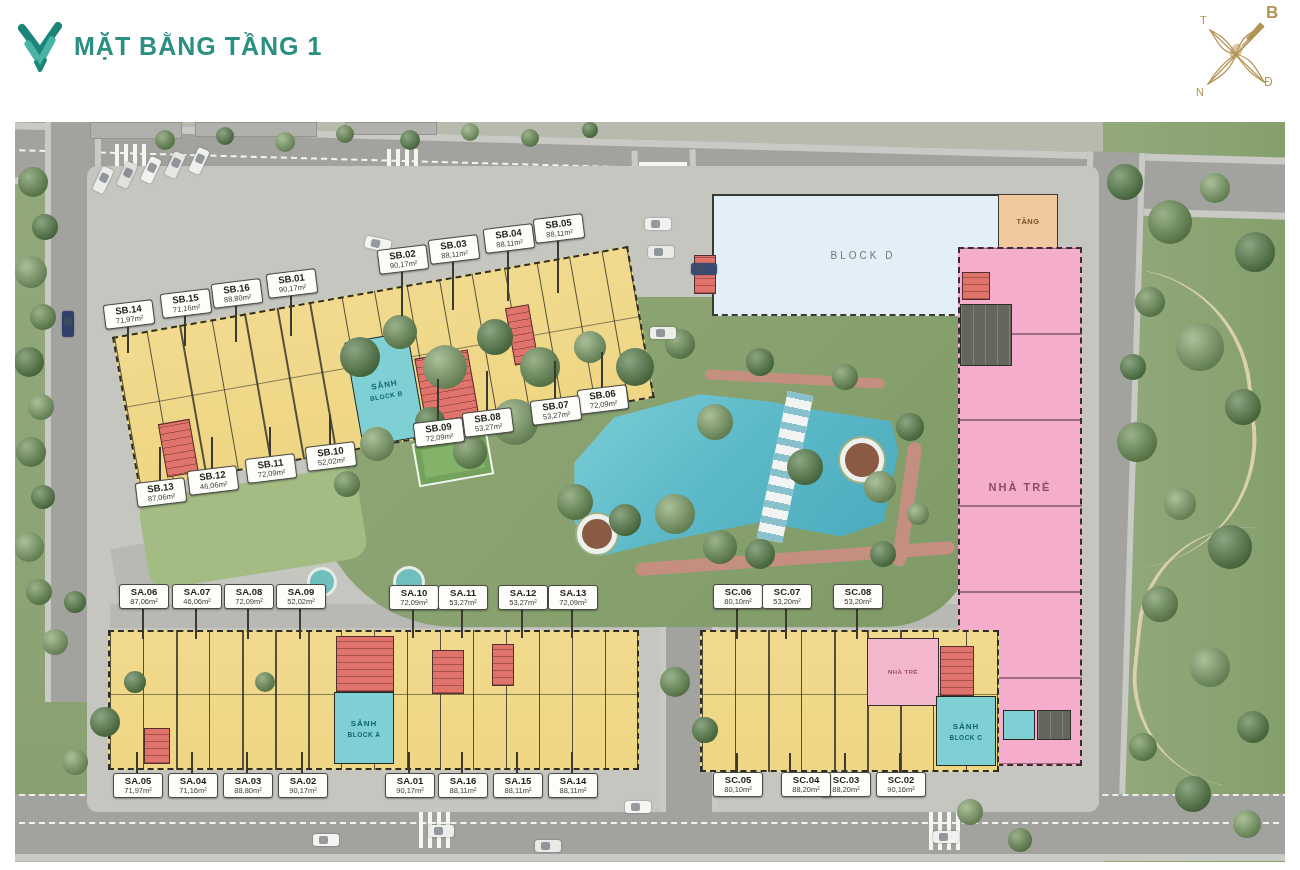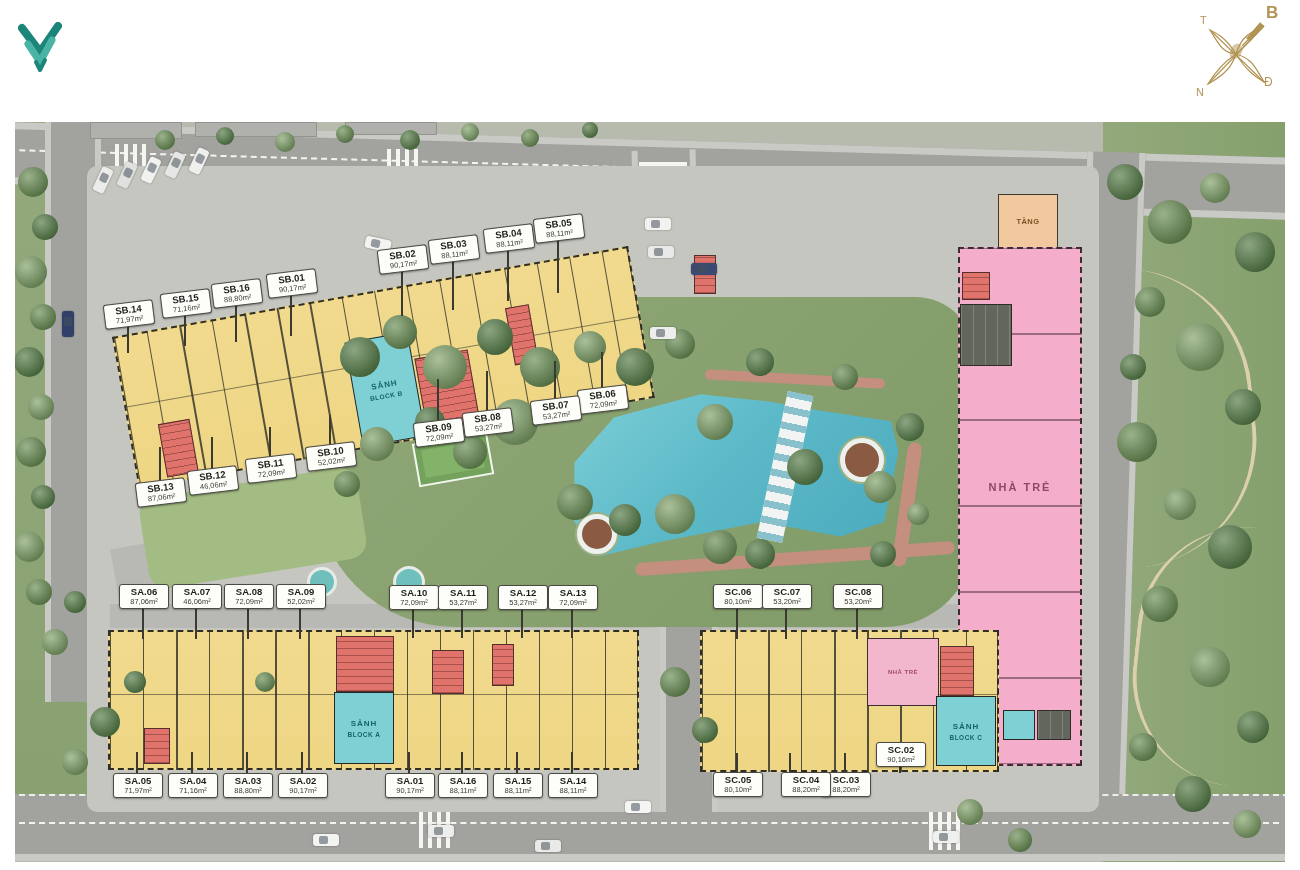--- a/index.html
+++ b/index.html
@@ -79,20 +79,21 @@
 
 <div class="page">
 
   <div class="header">
     <svg class="logo" viewBox="0 0 44 52">
       <path d="M4 6 L22 30 L40 4" fill="none" stroke="#1c8579" stroke-width="8" stroke-linecap="round" stroke-linejoin="round"></path>
       <path d="M10 22 L22 40 L34 18" fill="none" stroke="#49b3a6" stroke-width="7" stroke-linecap="round" stroke-linejoin="round"></path>
       <path d="M18 40 L22 48 L27 38" fill="none" stroke="#1c8579" stroke-width="4" stroke-linecap="round" stroke-linejoin="round"></path>
     </svg>
     <div class="titles">
+      <div class="ptitle">MẶT BẰNG TẦNG 1</div>
     </div>
   </div>
 
   <svg class="compass" viewBox="0 0 110 108">
     <g stroke="#b29455" fill="none" stroke-width="1.2">
       <path d="M30 30 L84 82"></path>
         <path d="M84 26 L28 84"></path>
       <path d="M56 54 C46 38,38 34,30 30 C40 46,42 52,56 54 Z"></path>
       <path d="M56 54 C66 70,74 76,84 82 C74 64,70 58,56 54 Z"></path>
       <path d="M56 54 C68 44,76 34,84 26 C64 34,60 42,56 54 Z"></path>
@@ -147,20 +148,23 @@
     <div class="path" style="left:620px;top:430px;width:320px;height:13px;transform:rotate(-4deg);"></div>
     <div class="path" style="left:885px;top:320px;width:14px;height:125px;transform:rotate(8deg);"></div>
     <div class="path" style="left:690px;top:252px;width:180px;height:10px;transform:rotate(3deg);"></div>
     <div class="pool" style="left:545px;top:265px;width:360px;height:180px;"></div>
     <div class="deck" style="left:757px;top:270px;width:26px;height:150px;transform:rotate(12deg);"></div>
     <div class="planter" style="left:562px;top:392px;width:30px;height:30px;"></div>
     <div class="planter" style="left:825px;top:316px;width:34px;height:34px;"></div>
     <div class="fount" style="left:292px;top:445px;width:24px;height:24px;"></div>
     <div class="fount" style="left:378px;top:444px;width:26px;height:26px;"></div>
 
+    <div class="blockd" style="left:697px;top:72px;width:298px;height:118px;">
+      <span>BLOCK D</span>
+    </div>
     <div class="shcd" style="left:983px;top:72px;width:58px;height:52px;">
       <span>TẦNG</span>
     </div>
     <div class="core" style="left:679px;top:133px;width:20px;height:37px;"></div>
 
     <div class="nursery" style="left:943px;top:125px;width:120px;height:515px;">
       <div class="ntxt">NHÀ TRẺ</div>
     </div>
     <div class="tech" style="left:945px;top:182px;width:50px;height:60px;"></div>
     <div class="core" style="left:947px;top:150px;width:26px;height:26px;"></div>
@@ -445,21 +449,21 @@
         <div class="ulabel" style="left: 478px; top: 651px;">
           <div class="uid">SA.15</div>
           <div class="uarea">88,11m²</div>
         </div>
         <div class="leader" style="left: 446.25px; height: 22px; top: 630px;"></div>
         <div class="ulabel" style="left: 423px; top: 651px;">
           <div class="uid">SA.16</div>
           <div class="uarea">88,11m²</div>
         </div>
         <div class="leader" style="left: 884.25px; height: 20px; top: 631px;"></div>
-        <div class="ulabel" style="left: 861px; top: 620px;">
+        <div class="ulabel" style="left: 861px; top: 650px;">
           <div class="uid">SC.02</div>
           <div class="uarea">90,16m²</div>
         </div>
         <div class="leader" style="left: 829.25px; height: 20px; top: 631px;"></div>
         <div class="ulabel" style="left: 806px; top: 650px;">
           <div class="uid">SC.03</div>
           <div class="uarea">88,20m²</div>
         </div>
         <div class="leader" style="left: 774.25px; height: 20px; top: 631px;"></div>
         <div class="ulabel" style="left: 751px; top: 650px; margin-left: 15px;">

